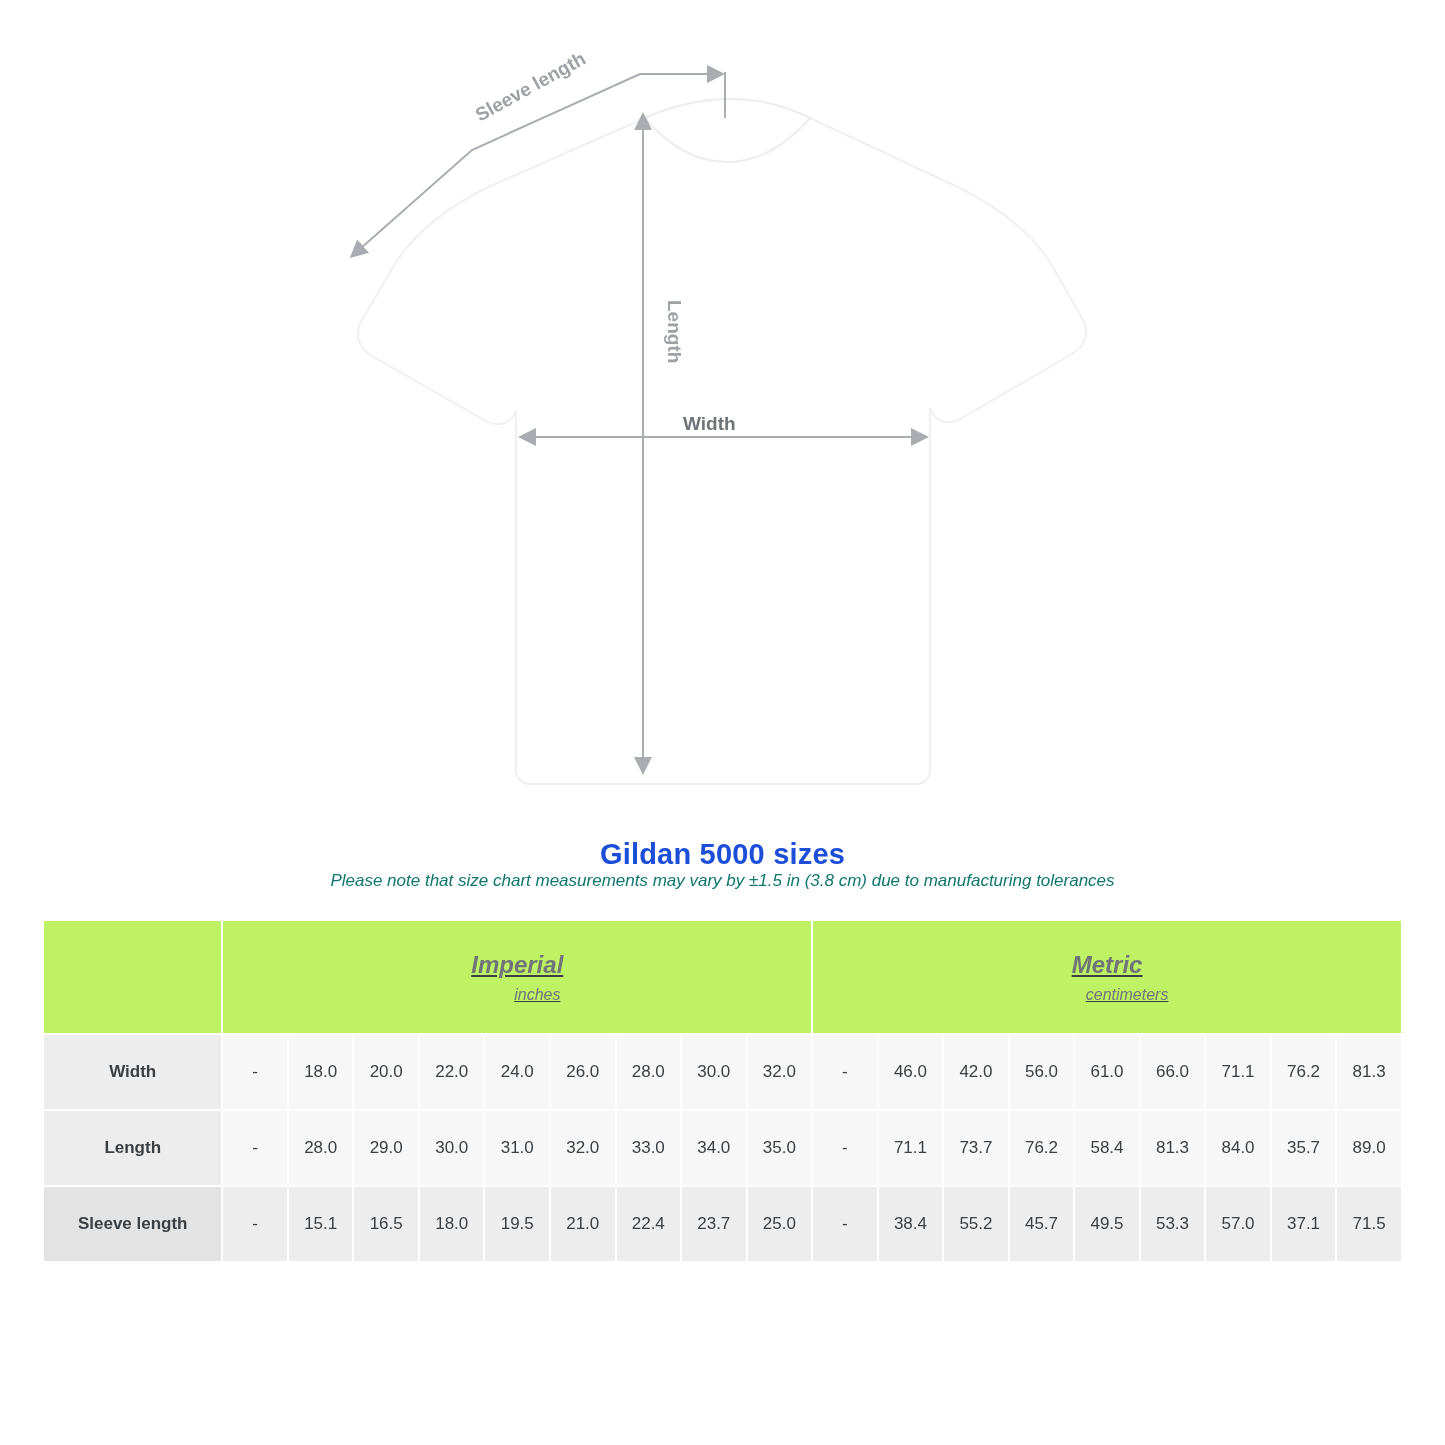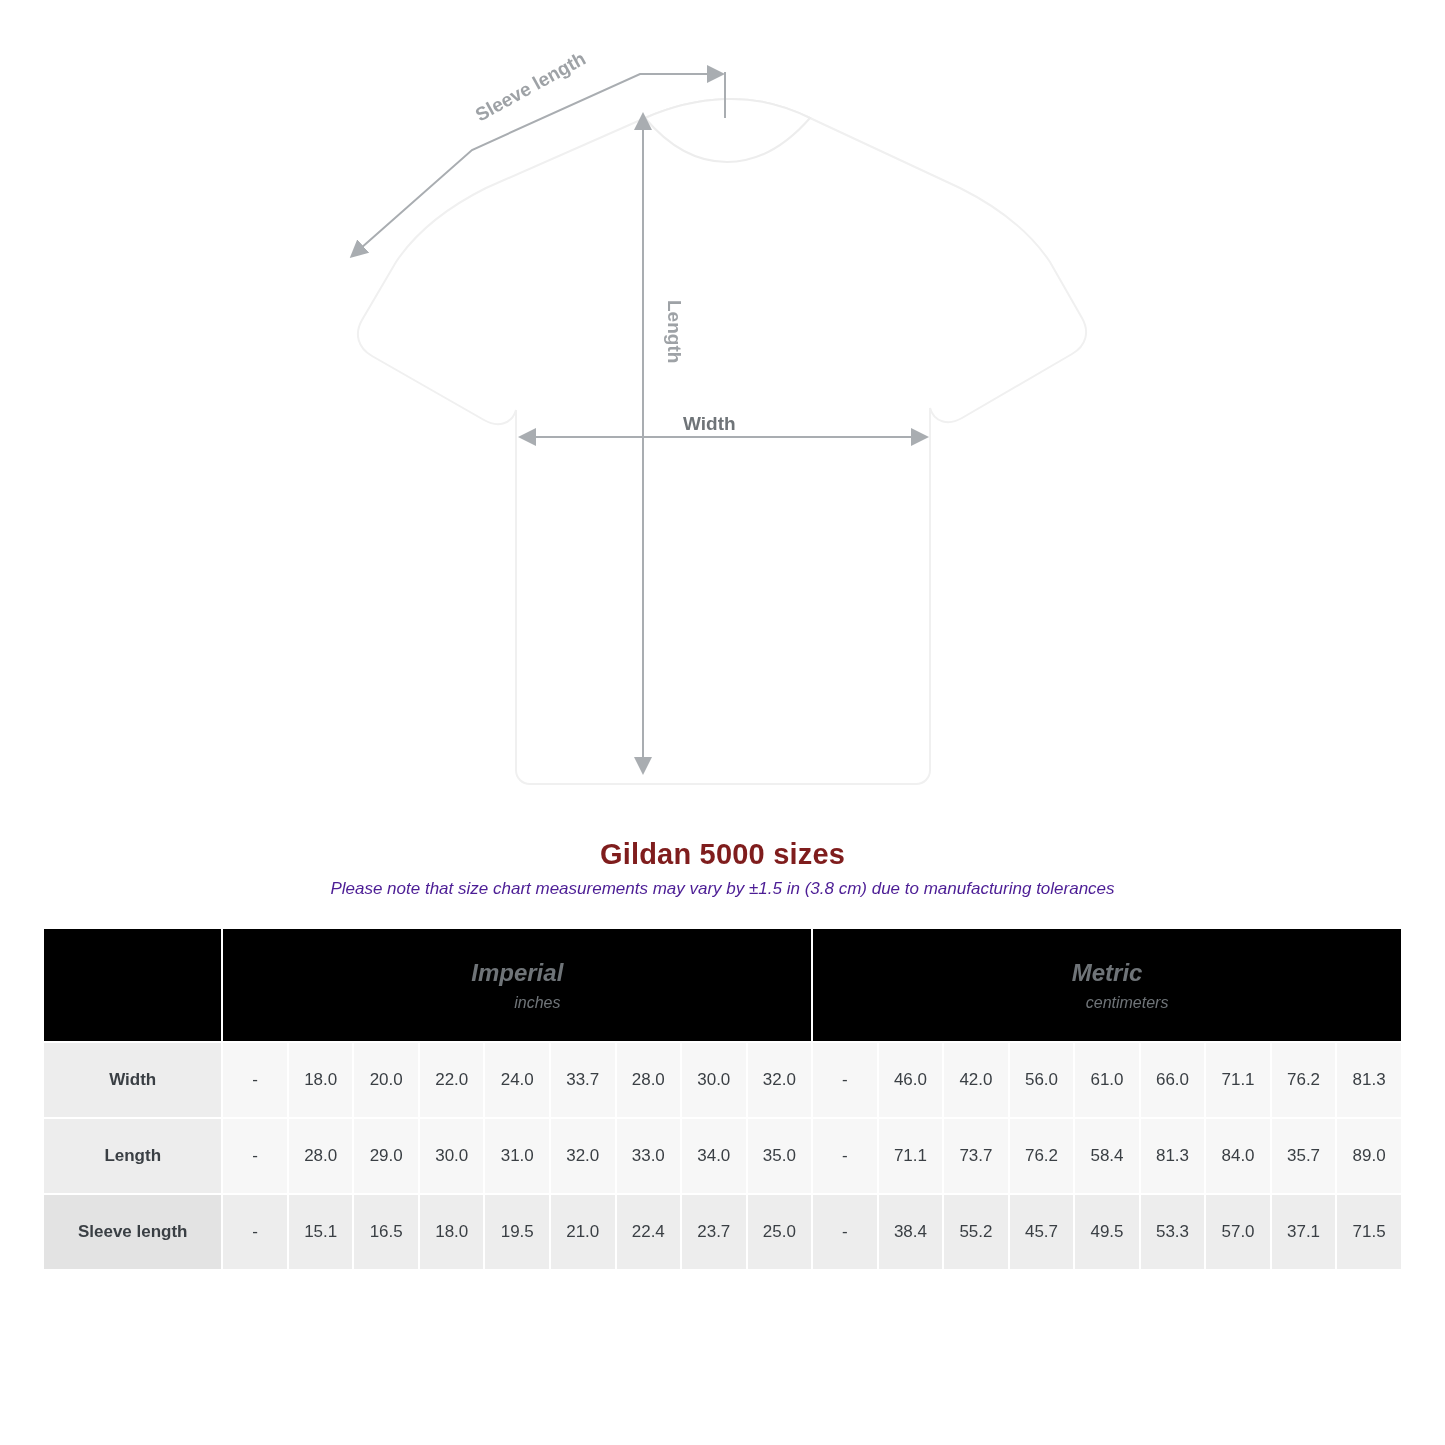--- a/index.html
+++ b/index.html
@@ -32,28 +32,28 @@
   }
 
   
   .title-block {
     text-align: center;
     margin-top: 18px;
   }
   .chart-title {
     font-size: 29px;
     font-weight: bold;
-    color: #7f1d1d;
+    color: #1d4ed8;
     letter-spacing: 0.2px;
   }
   .chart-note {
     font-size: 17px;
     font-style: italic;
-    color: #4c1d95;
-    margin-top: 8px;
+    color: #0f766e;
+    margin-top: 0;
   }
 
   
   .table-wrap {
     margin: 28px 42px 0 42px;
   }
   table.size-table {
     border-collapse: collapse;
     width: 1361px;
     table-layout: fixed;
@@ -62,22 +62,23 @@
   table.size-table th {
     border: 2px solid #ffffff;
     text-align: center;
     vertical-align: middle;
     font-size: 17px;
     color: #3a3f44;
     font-weight: normal;
     padding: 0;
   }
   .unit-head {
-    background: #000000;
+    background: #bef264;
     height: 112px;
+    text-decoration: underline;
   }
   .unit-head .unit-name {
     font-size: 24px;
     font-style: italic;
     font-weight: bold;
     color: #6f7478;
     line-height: 1.25;
   }
   .unit-head .unit-sub {
     font-size: 16px;
@@ -220,21 +221,21 @@
       </tr>
 
 
       <tr class="data-row">
         <td class="row-head-cell">Width</td>
         <td>-</td>
         <td>18.0</td>
         <td>20.0</td>
         <td>22.0</td>
         <td>24.0</td>
-        <td>33.7</td>
+        <td>26.0</td>
         <td>28.0</td>
         <td>30.0</td>
         <td>32.0</td>
         <td>-</td>
         <td>46.0</td>
         <td>42.0</td>
         <td>56.0</td>
         <td>61.0</td>
         <td>66.0</td>
         <td>71.1</td>

